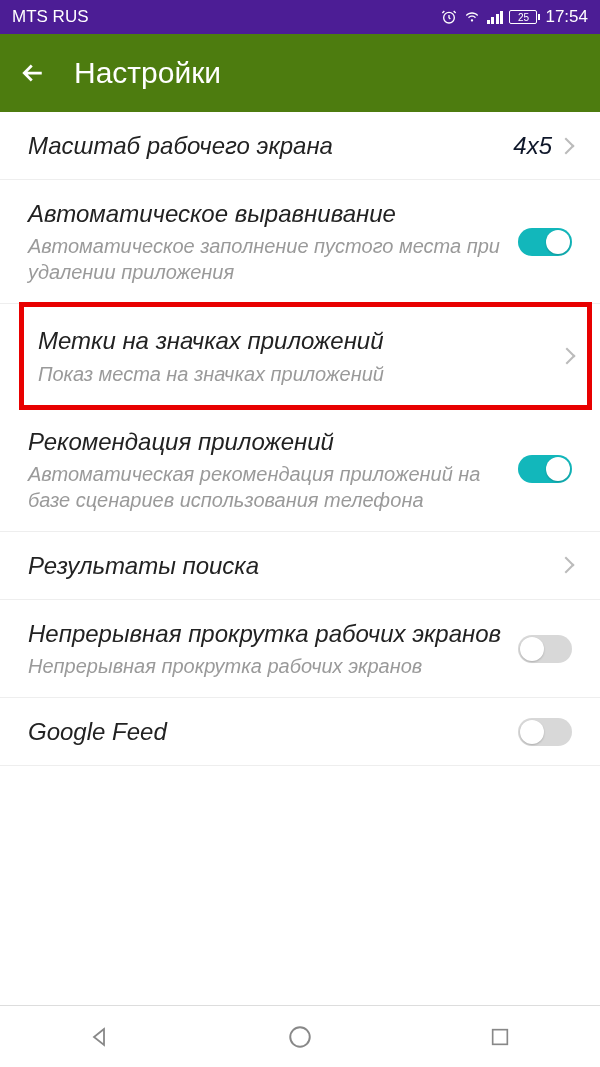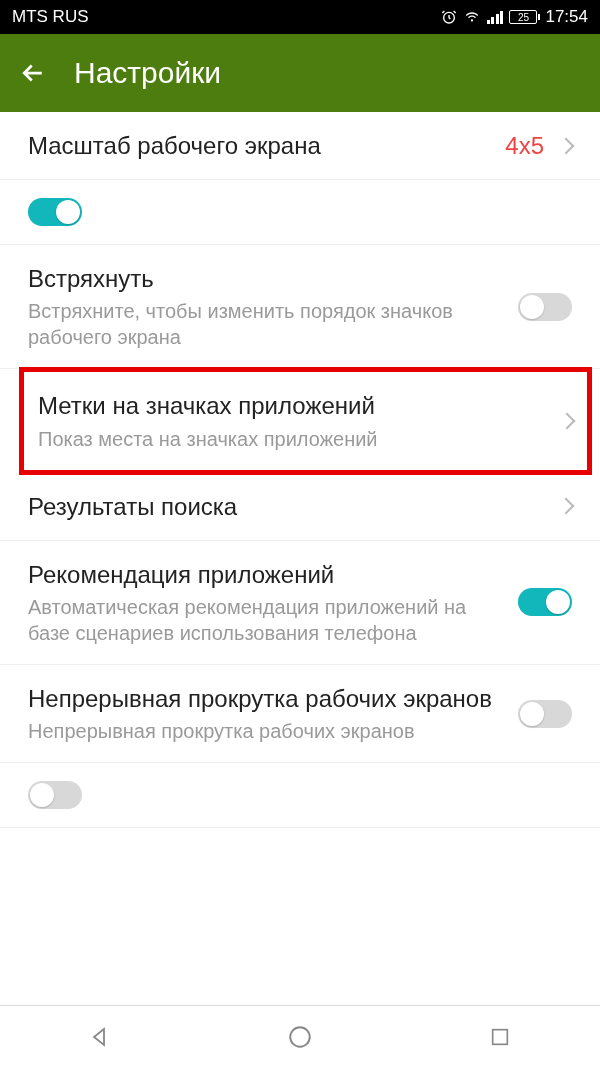--- a/index.html
+++ b/index.html
@@ -6,52 +6,52 @@
     body {
       width: 600px;
       height: 1067px;
       font-family: -apple-system, "Helvetica Neue", Arial, sans-serif;
       background: #fff;
       overflow: hidden;
       position: relative;
     }
     .status-bar {
       height: 34px;
-      background: #000000;
+      background: #4c1d95;
       color: #fff;
       display: flex;
       align-items: center;
       padding: 0 12px;
       font-size: 17px;
     }
     .status-left { flex: 1; }
     .status-right { display: flex; align-items: center; gap: 8px; }
     .status-icons { display: flex; align-items: center; gap: 6px; }
     .header {
       height: 78px;
       background: #4d7c0f;
       color: #fff;
       display: flex;
       align-items: center;
       padding: 0 18px;
       gap: 26px;
     }
     .header-title { font-size: 30px; font-weight: 400; }
-    .content { background: #fff; }
+    .content { background: #fff; font-style: italic; }
     .row {
       padding: 18px 28px 18px 28px;
       border-bottom: 1px solid #eee;
       display: flex;
       align-items: center;
       position: relative;
     }
     .row-body { flex: 1; padding-right: 12px; }
     .row-title { font-size: 24px; color: #222; line-height: 1.3; }
     .row-sub { font-size: 20px; color: #9a9a9a; margin-top: 4px; line-height: 1.3; }
-    .row-value { font-size: 24px; color: #ef4444; margin-right: 16px; }
+    .row-value { font-size: 24px; color: #0f172a; margin-right: 8px; }
     .chevron {
       width: 12px; height: 12px;
       border-top: 2px solid #bbb;
       border-right: 2px solid #bbb;
       transform: rotate(45deg);
     }
     .switch {
       width: 54px; height: 28px;
       border-radius: 14px;
       position: relative;
@@ -160,71 +160,69 @@
 
   <div class="row">
     <div class="row-body">
       <div class="row-title">Масштаб рабочего экрана</div>
     </div>
     <div class="row-value">4x5</div>
     <div class="chevron"></div>
   </div>
 
   <div class="row">
+    <div class="row-body">
+      <div class="row-title">Автоматическое выравнивание</div>
+      <div class="row-sub">Автоматическое заполнение пустого места при удалении приложения</div>
+    </div>
     <div class="switch switch-on">
         <div class="switch-knob"></div>
       </div>
   </div>
 
-  <div class="row">
-    <div class="row-body">
-      <div class="row-title">Встряхнуть</div>
-      <div class="row-sub">Встряхните, чтобы изменить порядок значков рабочего экрана</div>
-    </div>
-    <div class="switch switch-off">
-        <div class="switch-knob"></div>
-      </div>
-  </div>
 
   <div class="row highlight">
     <div class="row-body">
       <div class="row-title">Метки на значках приложений</div>
       <div class="row-sub">Показ места на значках приложений</div>
     </div>
     <div class="chevron"></div>
   </div>
 
   <div class="row">
     <div class="row-body">
-      <div class="row-title">Результаты поиска</div>
-    </div>
-    <div class="chevron"></div>
-  </div>
-
-  <div class="row">
-    <div class="row-body">
       <div class="row-title">Рекомендация приложений</div>
       <div class="row-sub">Автоматическая рекомендация приложений на базе сценариев использования телефона</div>
     </div>
     <div class="switch switch-on">
         <div class="switch-knob"></div>
       </div>
   </div>
 
   <div class="row">
     <div class="row-body">
+      <div class="row-title">Результаты поиска</div>
+    </div>
+    <div class="chevron"></div>
+  </div>
+
+  <div class="row">
+    <div class="row-body">
       <div class="row-title">Непрерывная прокрутка рабочих экранов</div>
       <div class="row-sub">Непрерывная прокрутка рабочих экранов</div>
     </div>
     <div class="switch switch-off">
         <div class="switch-knob"></div>
       </div>
   </div>
 
   <div class="row">
+    <div class="row-body">
+      <div class="row-title">Google Feed</div>
+    </div>
     <div class="switch switch-off">
         <div class="switch-knob"></div>
       </div>
   </div>
 
 </div>
 
 <div class="nav-bar">
   <div class="nav-btn">
     <svg width="24" height="24" viewBox="0 0 24 24" fill="none" stroke="#888" stroke-width="1.8">

